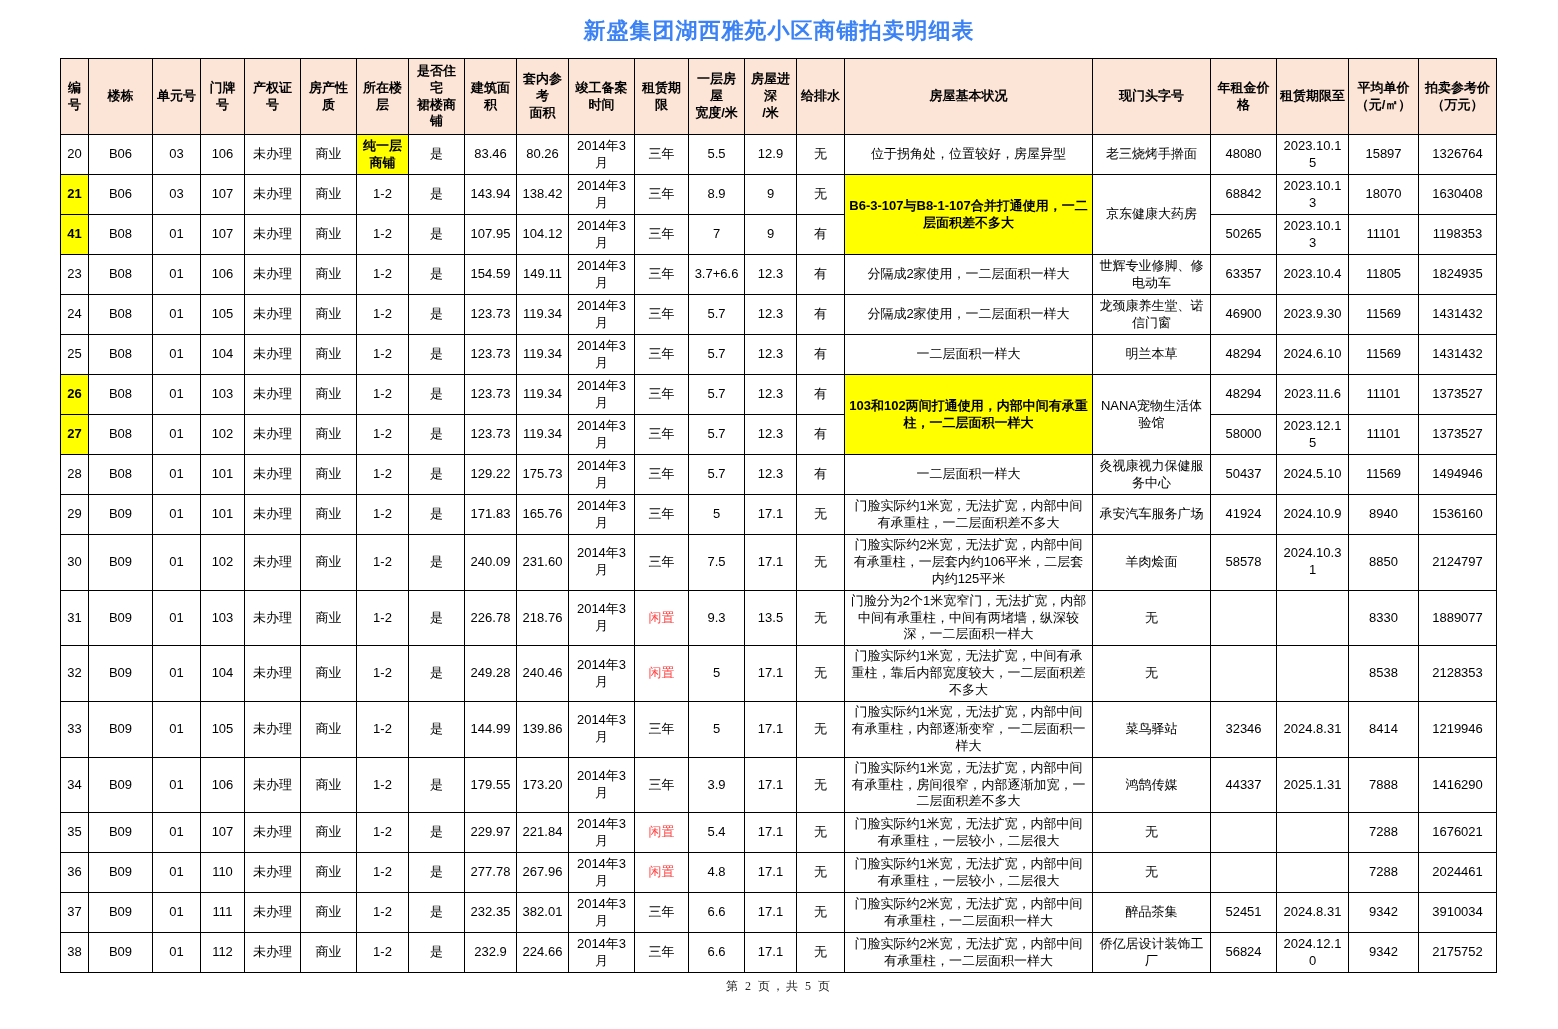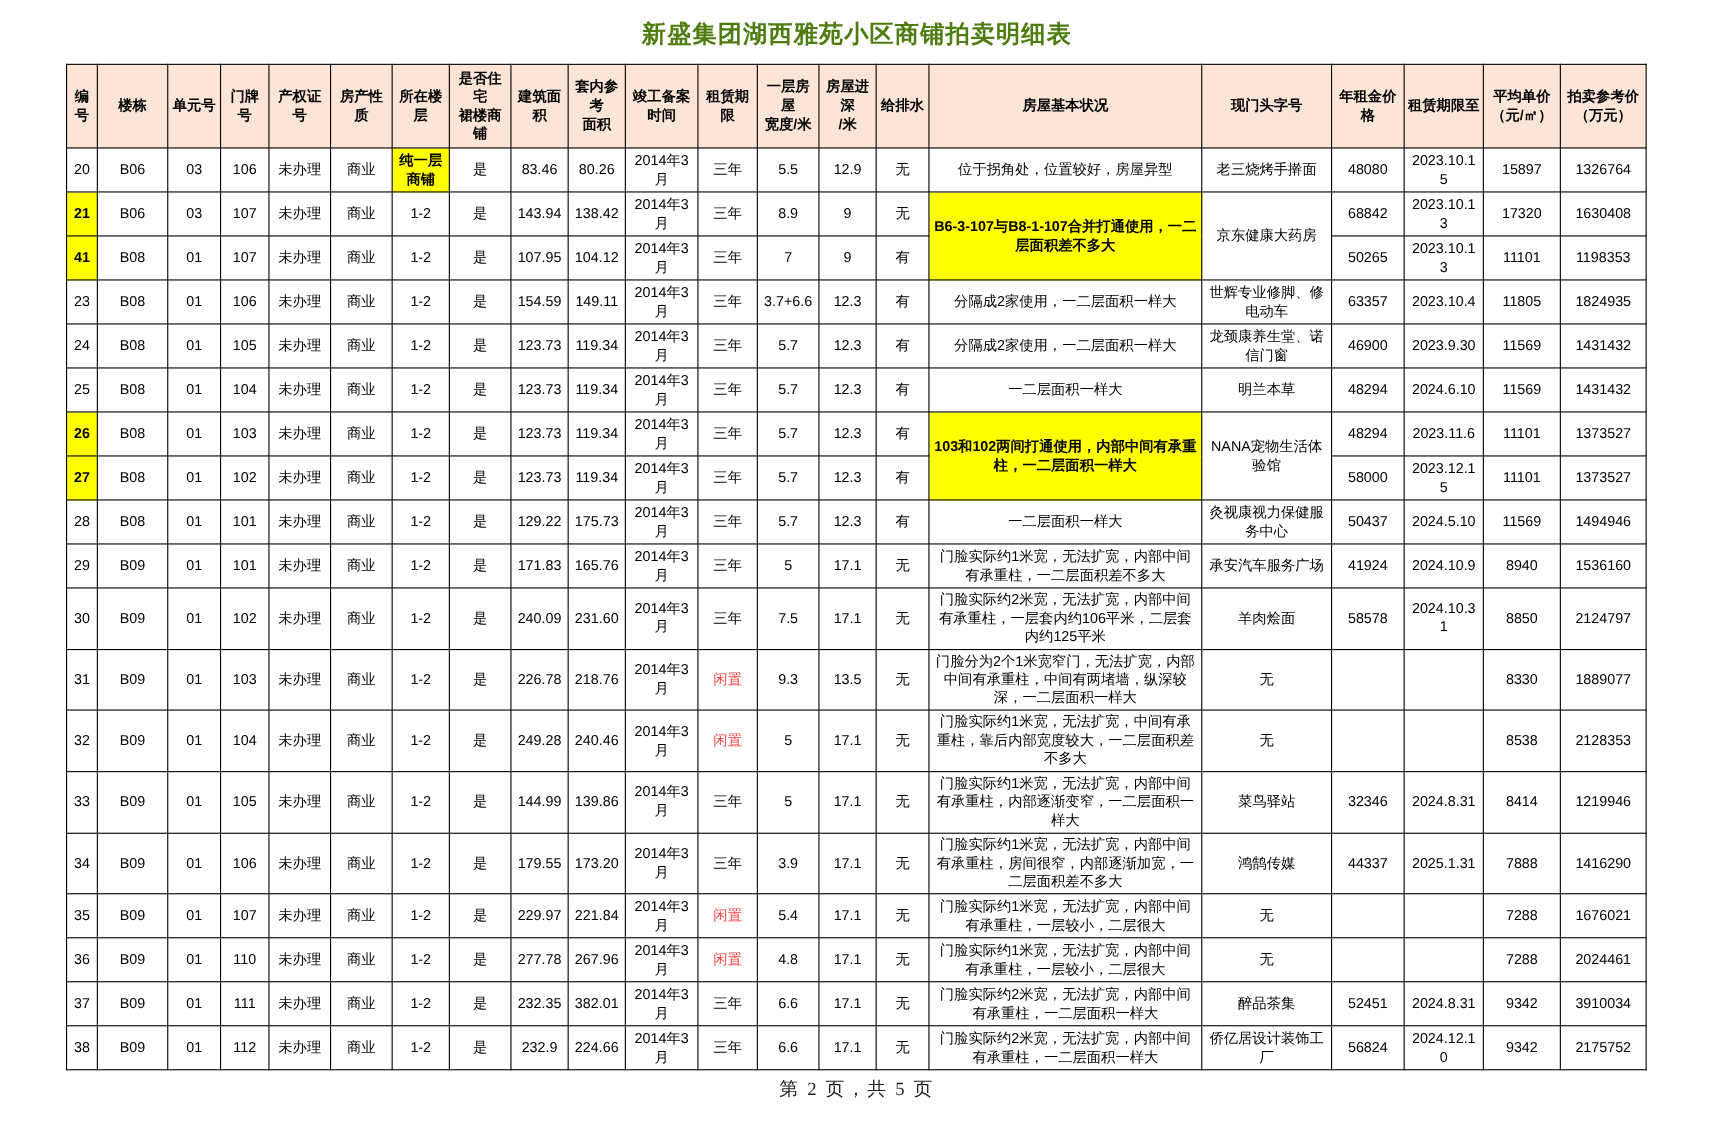--- a/index.html
+++ b/index.html
@@ -21,21 +21,21 @@
     background: #ffffff;
     overflow: hidden;
   }
   .sheet-title {
     position: absolute;
     top: 16px; left: 0;
     width: 100%;
     text-align: center;
     font-size: 22px;
     font-weight: 700;
-    color: #4d7c0f;
+    color: #3b82f6;
     letter-spacing: 1px;
   }
   table.auction {
     position: absolute;
     left: 60px; top: 58px;
     width: 1436px;
     border-collapse: collapse;
     table-layout: fixed;
   }
   table.auction th, table.auction td {
@@ -56,21 +56,21 @@
   }
   table.auction tbody tr { height: 40px; }
   table.auction td.hl { background: var(--hl); font-weight: bold; }
   table.auction td.red { color: var(--red); }
   .page-footer {
     position: absolute;
     top: 978px; left: 0;
     width: 100%;
     text-align: center;
     font-family: "Liberation Serif", serif;
-    font-size: 17px;
+    font-size: 12px;
     color: #222;
     letter-spacing: 2px;
   }
 </style>
 </head>
 <body>
 
 <div class="sheet">
 
   <div class="sheet-title">新盛集团湖西雅苑小区商铺拍卖明细表</div>
@@ -169,21 +169,21 @@
           <td>138.42</td>
           <td>2014年3月</td>
           <td>三年</td>
           <td>8.9</td>
           <td>9</td>
           <td>无</td>
           <td rowspan="2" class="hl">B6-3-107与B8-1-107合并打通使用，一二层面积差不多大</td>
           <td rowspan="2">京东健康大药房</td>
           <td>68842</td>
           <td>2023.10.13</td>
-          <td>17320</td>
+          <td>18070</td>
           <td>1630408</td>
         </tr>
         <tr>
           <td class="hl">41</td>
           <td>B08</td>
           <td>01</td>
           <td>107</td>
           <td>未办理</td>
           <td>商业</td>
           <td>1-2</td>

